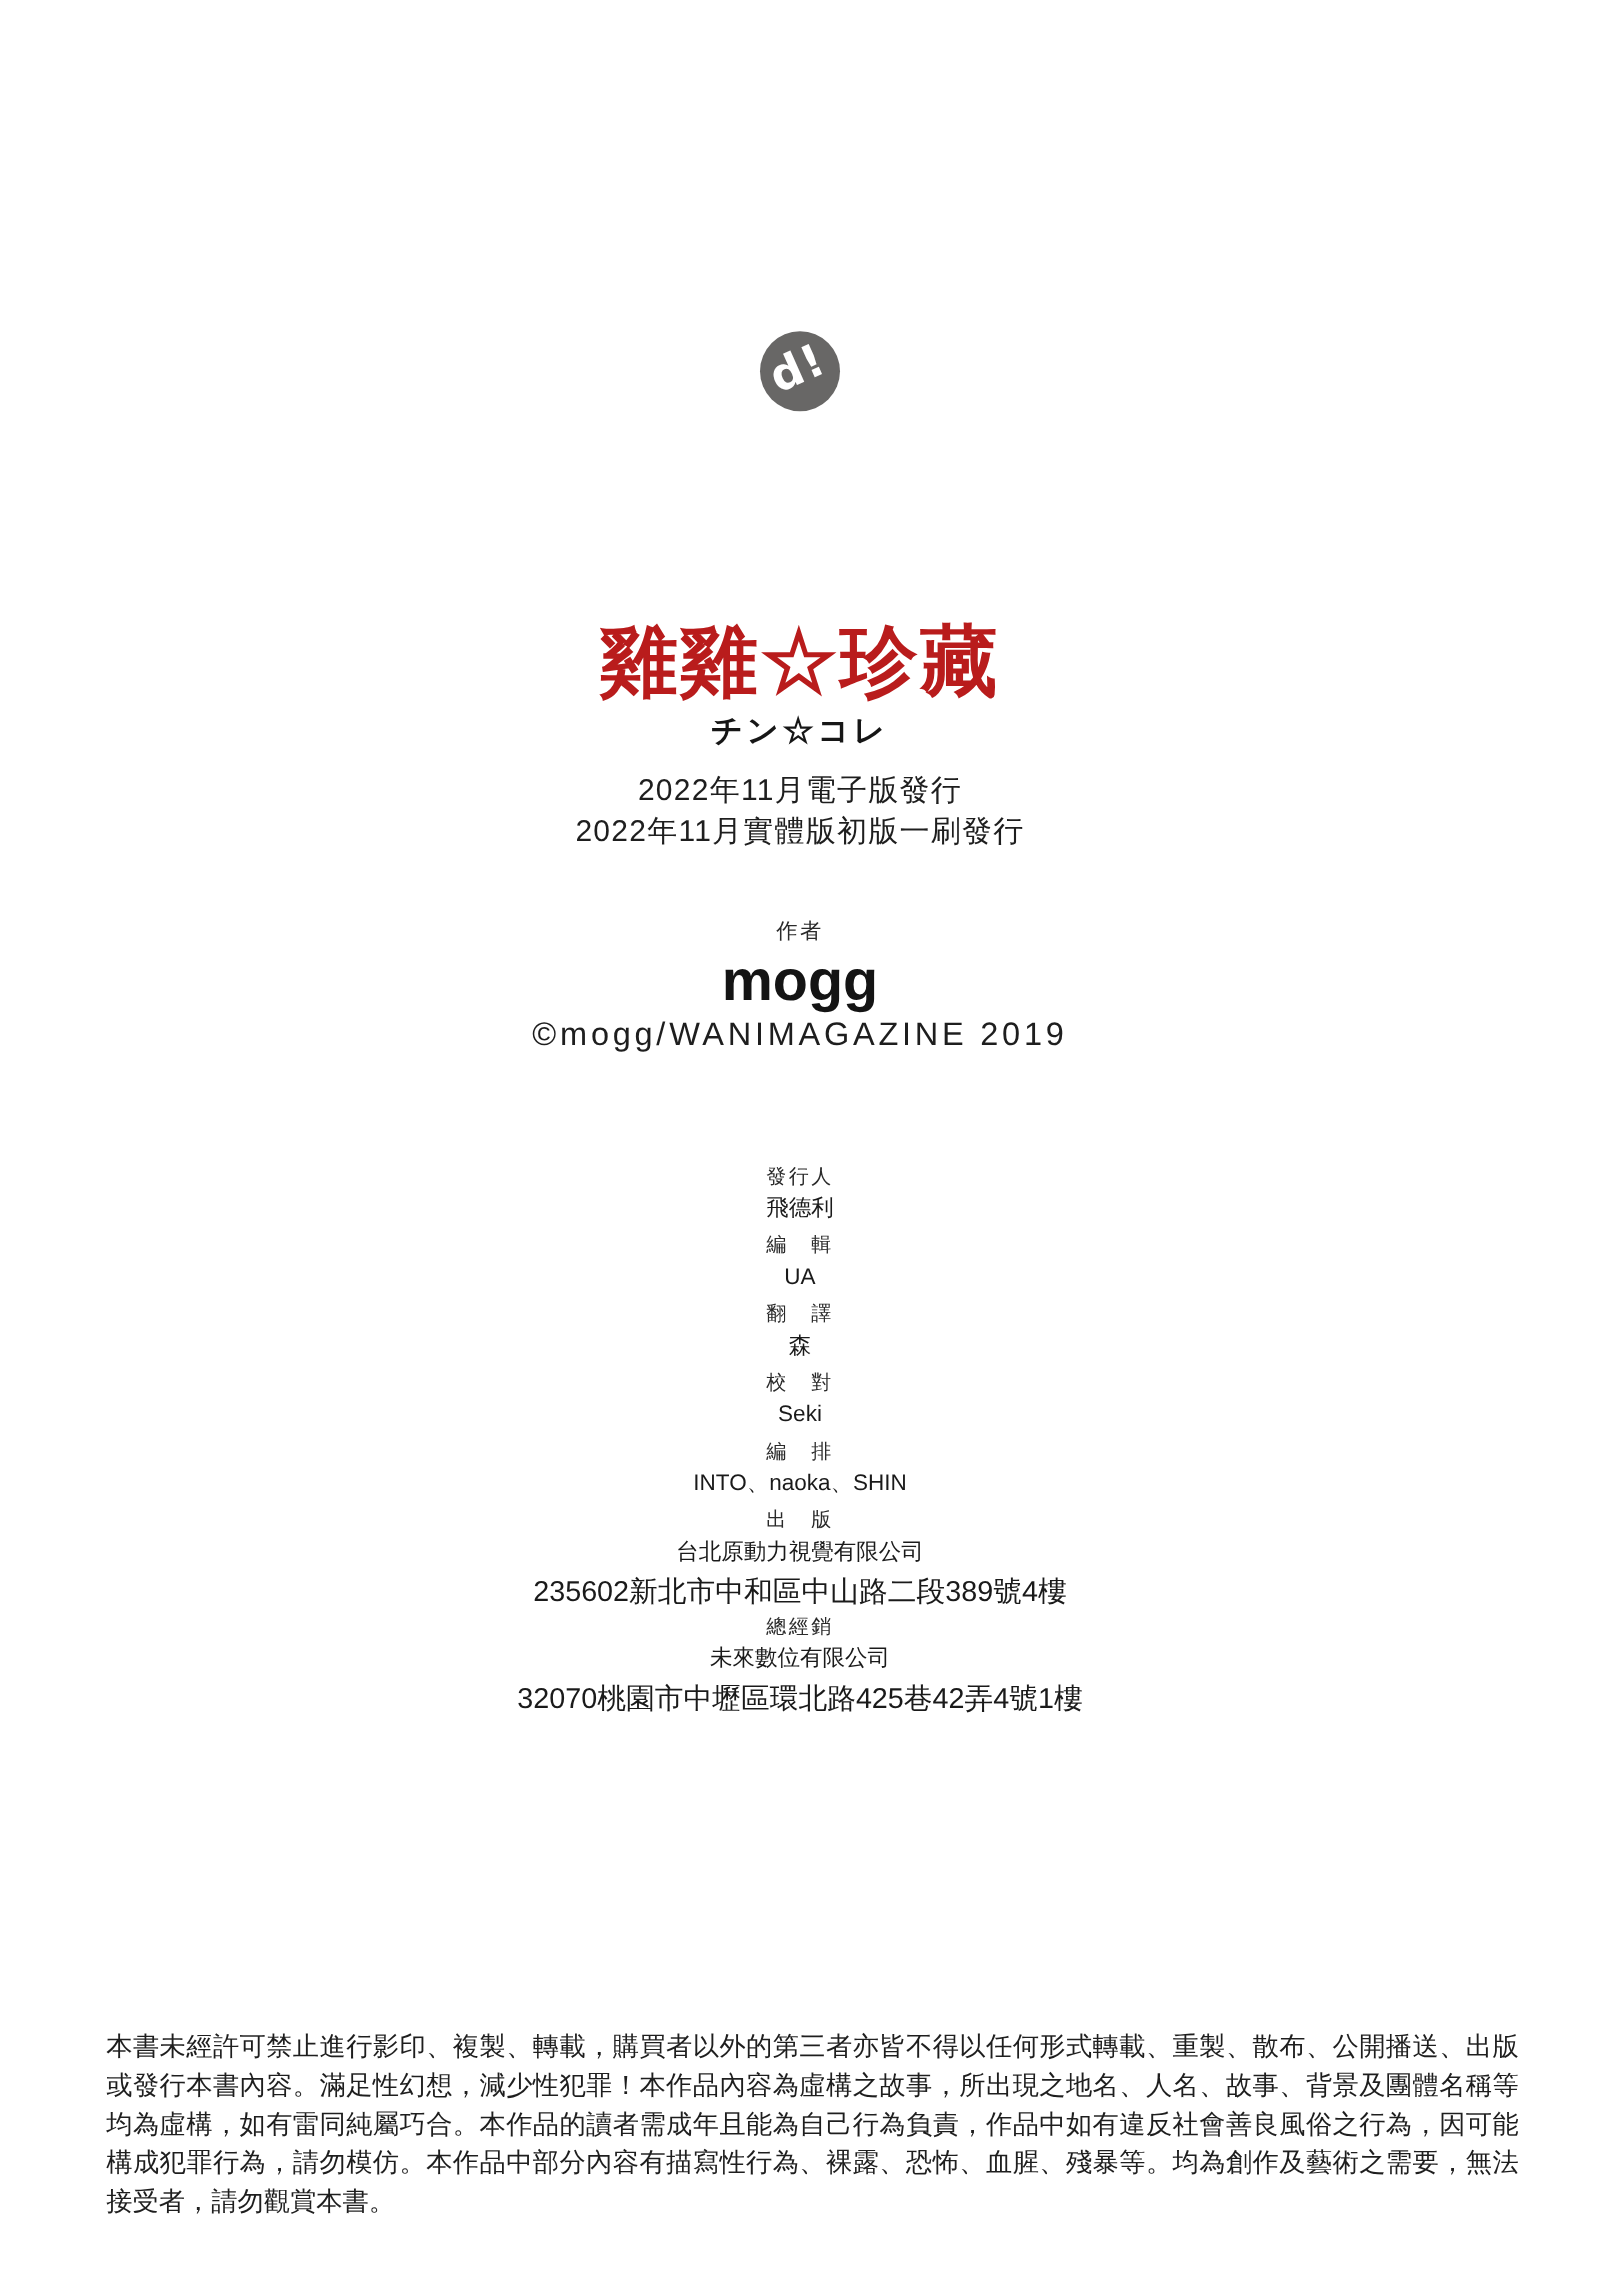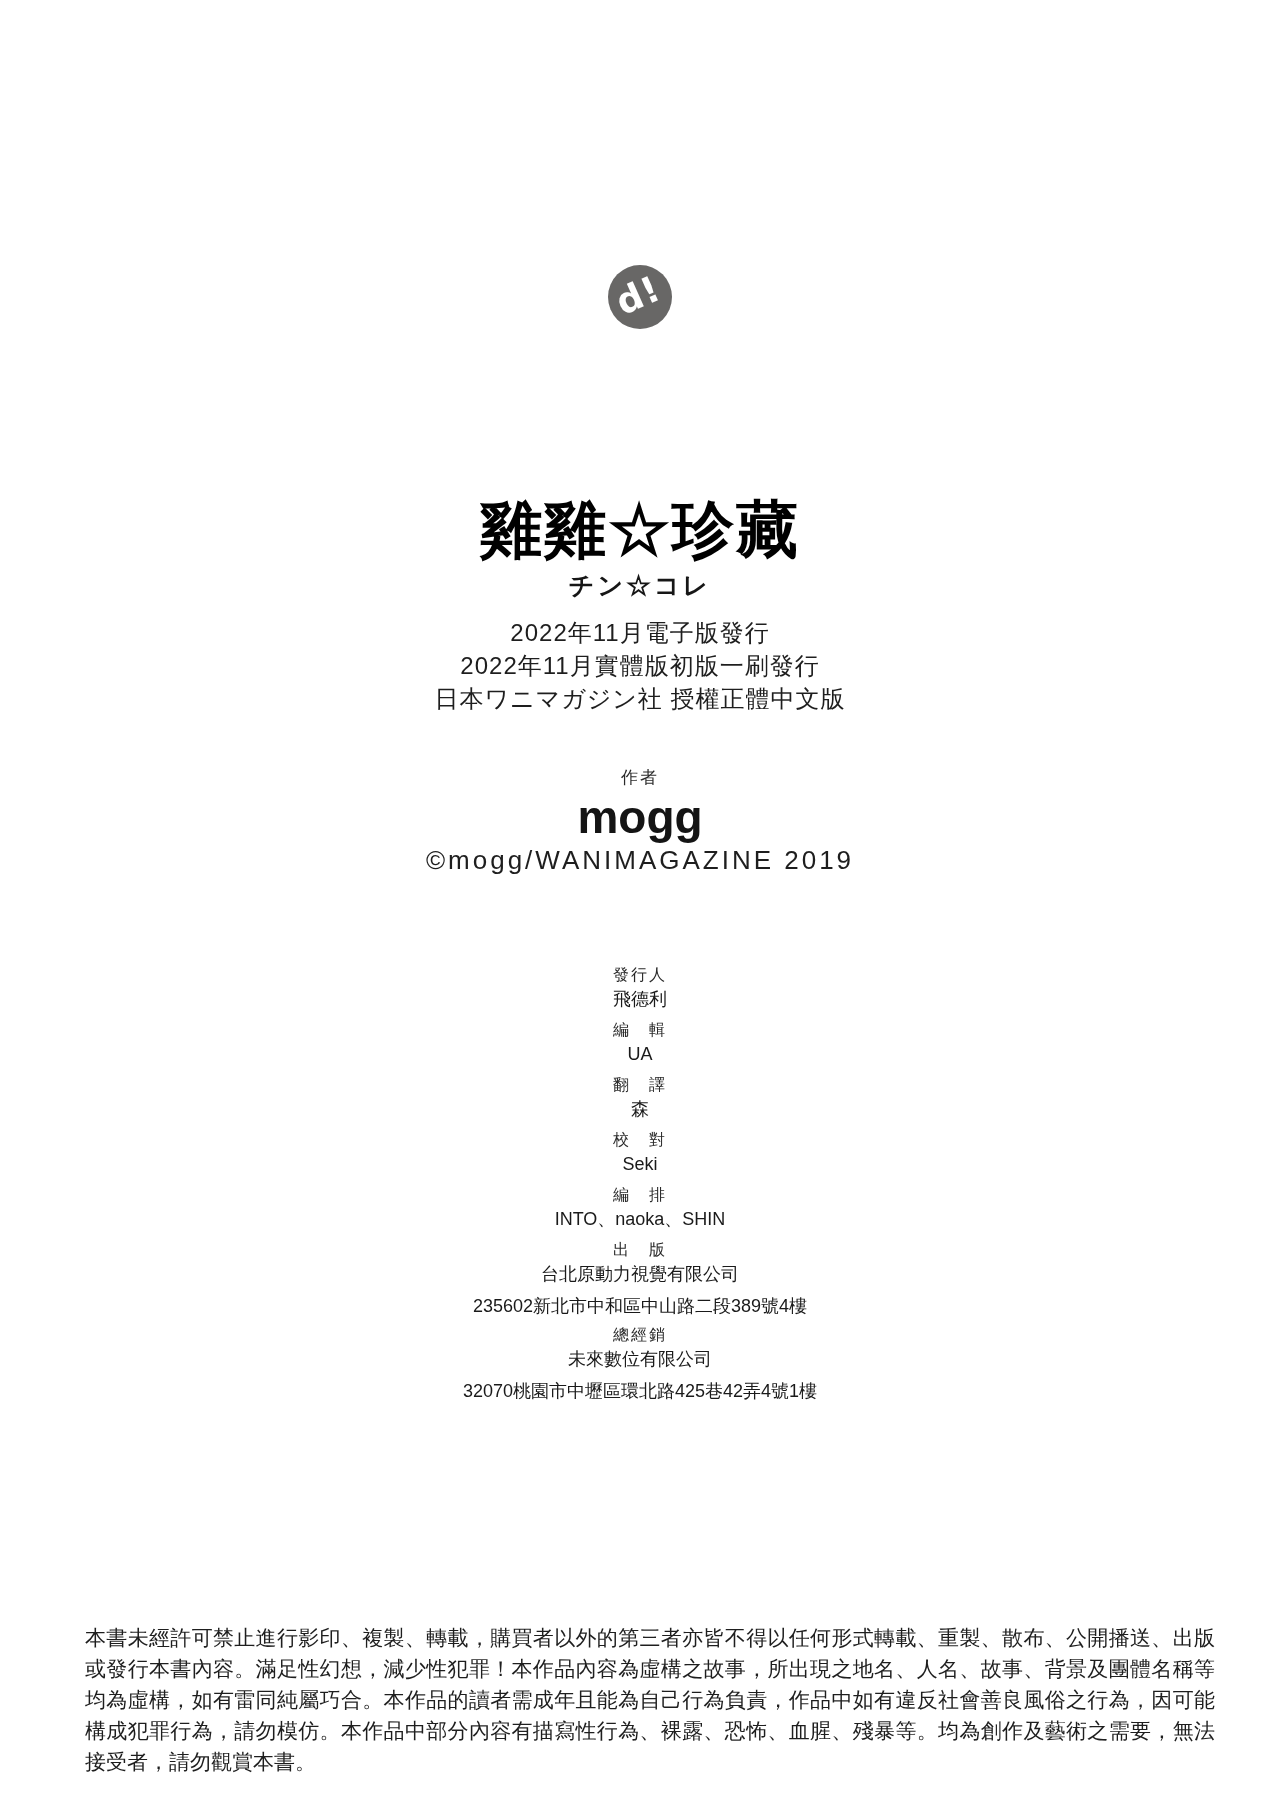--- a/index.html
+++ b/index.html
@@ -36,21 +36,21 @@
     line-height: 1;
     transform: rotate(-24deg) translate(-1px, -2px);
     letter-spacing: 1px;
   }
   .book-title {
     margin-top: 168px;
     font-size: 62px;
     line-height: 1.05;
     font-weight: bold;
     letter-spacing: 2px;
-    color: #000000;
+    color: #b91c1c;
   }
   .book-subtitle {
     margin-top: 10px;
     font-size: 25px;
     line-height: 1.1;
     font-weight: bold;
     letter-spacing: 3px;
     color: #161616;
   }
   .edition {
@@ -96,21 +96,21 @@
     color: #2a2a2a;
   }
   .credit-value {
     margin-top: 0;
     font-size: 18px;
     line-height: 30px;
     color: #1a1a1a;
   }
   .credit-address {
     margin-top: 4px;
-    font-size: 18px;
+    font-size: 23px;
     line-height: 26px;
     color: #1a1a1a;
   }
   .legal {
     position: absolute;
     left: 85px;
     top: 1622px;
     width: 1130px;
     font-size: 21px;
     line-height: 31px;
@@ -127,21 +127,20 @@
   <div class="logo">
     <span class="logo-text">d!</span>
   </div>
 
   <div class="book-title">雞雞☆珍藏</div>
   <div class="book-subtitle">チン☆コレ</div>
 
   <div class="edition">
     <div class="edition-line">2022年11月電子版發行</div>
     <div class="edition-line">2022年11月實體版初版一刷發行</div>
-    <div class="edition-line">日本ワニマガジン社 授權正體中文版</div>
   </div>
 
   <div class="author-label">作者</div>
   <div class="author-name">mogg</div>
   <div class="copyright-line">©mogg/WANIMAGAZINE 2019</div>
 
   <div class="credits">
 
     <div class="credit-item">
       <div class="credit-label">發行人</div>

